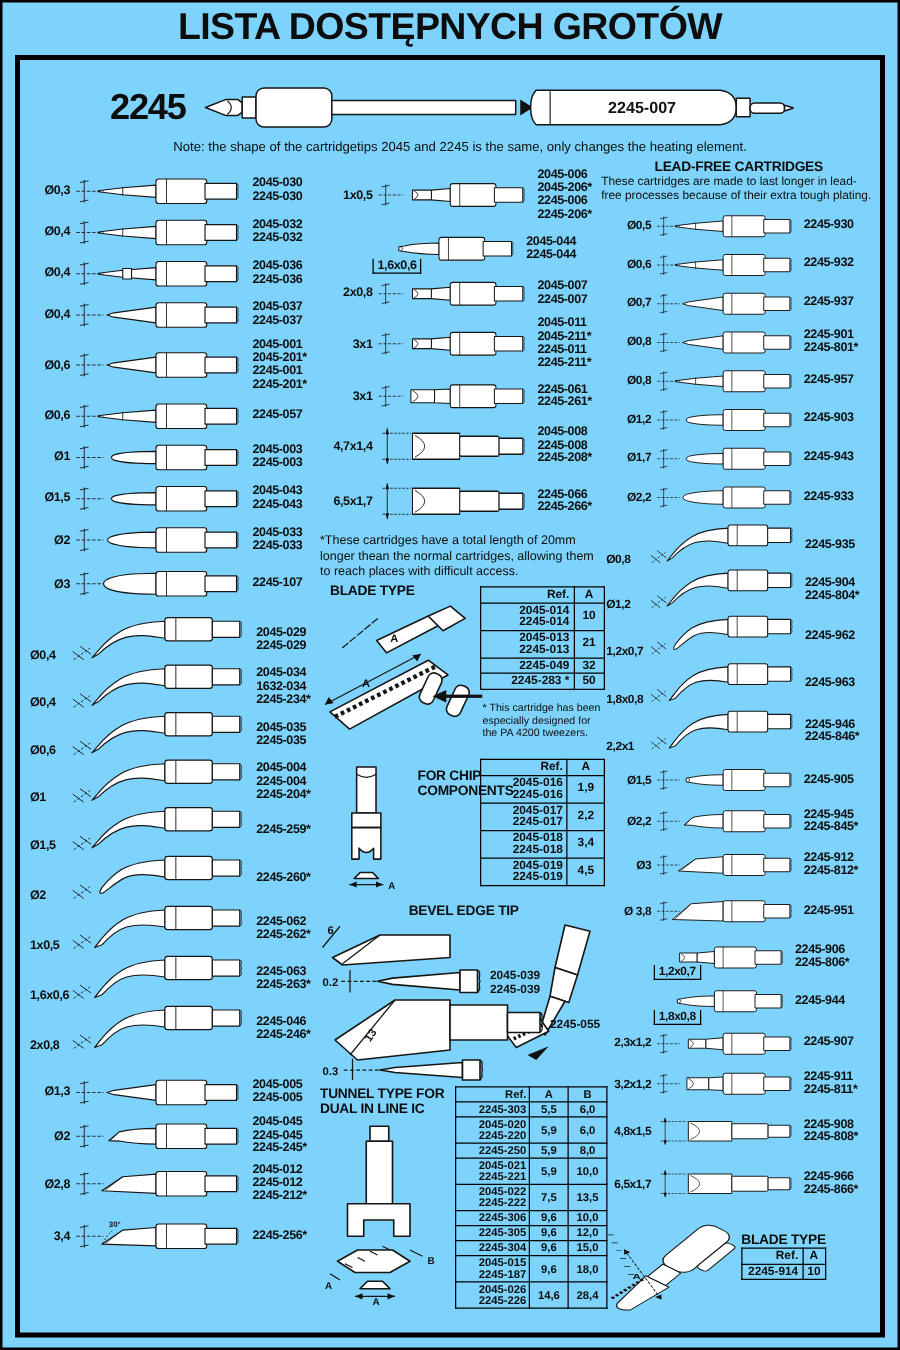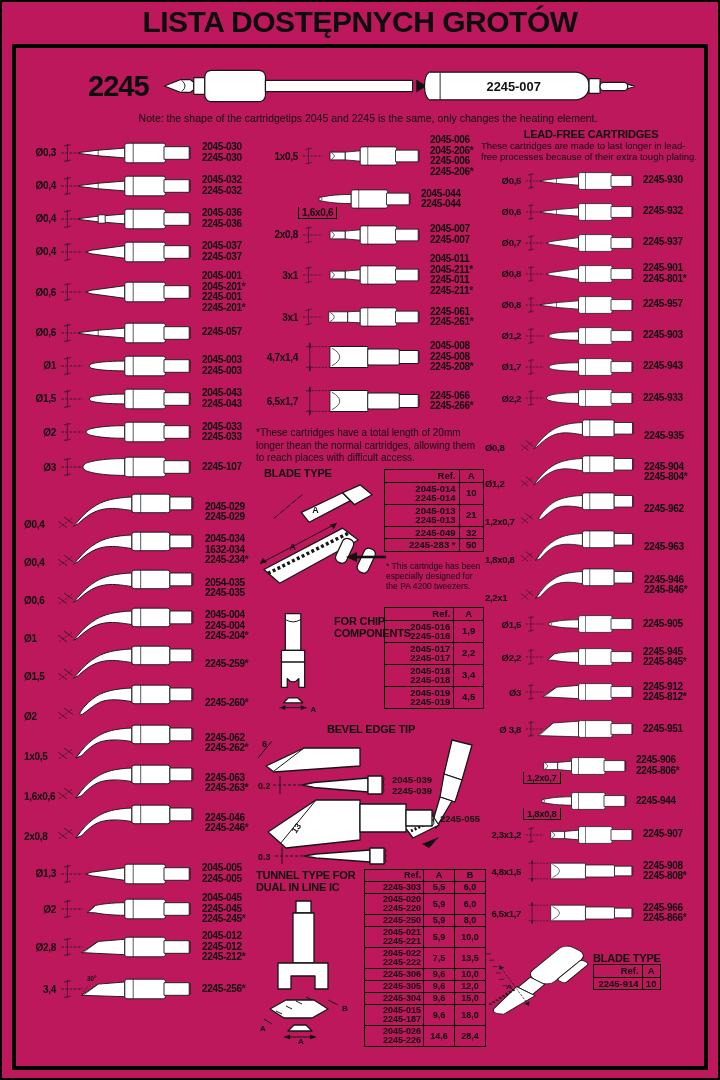--- a/index.html
+++ b/index.html
@@ -1,16 +1,16 @@
 <!DOCTYPE html>
 <html><head>
 <meta charset="utf-8">
 <style>
   html,body{margin:0;padding:0;background:#e8e8e8;}
-  .page{position:relative;width:720px;height:1080px;background:#be185d;
+  .page{position:relative;width:720px;height:1080px;background:#7dd3fc;
         font-family:"Liberation Sans",sans-serif;color:#0d0d0d;overflow:hidden;
         border:2px solid #000;box-sizing:border-box;}
   .page-title{position:absolute;top:3px;left:0;width:100%;text-align:center;
         font-size:30px;font-weight:800;letter-spacing:-.5px;}
   .frame{position:absolute;left:10px;right:10px;top:42px;bottom:8px;border:4px solid #000;}
   
   .hdr{position:absolute;left:72px;top:14px;width:560px;}
   .hdr-row{display:flex;align-items:center;}
   .hdr-model{font-size:29px;font-weight:800;margin-right:8px;letter-spacing:-1px;}
   .hdr-note{font-size:10.5px;text-align:center;margin-top:2px;width:100%;}
@@ -326,21 +326,21 @@
               <path d="M104,7 C80,8 66,12 56,18 C46,24 38,31 30,41 L24,48 L31,44 C40,35 50,28 61,25 C76,21 90,24 104,26 Z" stroke="#161616" stroke-width="1.3" fill="#fff" stroke-linejoin="round"></path>
               <rect x="104" y="3" width="52" height="26" rx="3" stroke="#161616" stroke-width="1.3" fill="#fff" stroke-linejoin="round"></rect>
               <line x1="116" y1="3" x2="116" y2="29" stroke="#161616" stroke-width="1" fill="none"></line>
               <rect x="156" y="7" width="30" height="18" stroke="#161616" stroke-width="1.3" fill="#fff" stroke-linejoin="round"></rect>
               <path d="M186,7 c4,2 0,5 2,9 c-2,4 2,6 -2,9" stroke="#161616" stroke-width="1" fill="none"></path>
               <line x1="4" y1="50" x2="22" y2="37" stroke="#161616" stroke-width="1" fill="none" stroke-dasharray="3 2"></line>
               <line x1="3" y1="41" x2="15" y2="50" stroke="#161616" stroke-width="1" fill="none"></line>
               <line x1="11" y1="35" x2="23" y2="44" stroke="#161616" stroke-width="1" fill="none"></line>
             </svg>
             <div class="codes">
-              <div>2054-035</div>
+              <div>2045-035</div>
               <div>2245-035</div>
             </div>
           </div>
           <div class="tip-row bent" style="height:38px">
             <span class="dim">Ø1</span>
             <svg width="146" height="40" viewBox="0 0 200 56" preserveAspectRatio="none">
               <path d="M104,7 C80,8 66,12 56,18 C46,24 38,31 30,41 L24,48 L31,44 C40,35 50,28 61,25 C76,21 90,24 104,26 Z" stroke="#161616" stroke-width="1.3" fill="#fff" stroke-linejoin="round"></path>
               <rect x="104" y="3" width="52" height="26" rx="3" stroke="#161616" stroke-width="1.3" fill="#fff" stroke-linejoin="round"></rect>
               <line x1="116" y1="3" x2="116" y2="29" stroke="#161616" stroke-width="1" fill="none"></line>
               <rect x="156" y="7" width="30" height="18" stroke="#161616" stroke-width="1.3" fill="#fff" stroke-linejoin="round"></rect>
@@ -1273,20 +1273,40 @@
                 <path d="M186,11 c4,2 0,5 2,9 c-2,4 2,6 -2,9" stroke="#161616" stroke-width="1" fill="none"></path>
                 <line x1="12" y1="7" x2="12" y2="33" stroke="#161616" stroke-width="1" fill="none"></line>
                 <line x1="7" y1="10" x2="17" y2="8" stroke="#161616" stroke-width="1" fill="none"></line>
                 <line x1="7" y1="32" x2="17" y2="30" stroke="#161616" stroke-width="1" fill="none"></line>
                 <line x1="3" y1="20" x2="34" y2="20" stroke="#161616" stroke-width="1" fill="none" stroke-dasharray="4 2"></line>
               </svg>
               <div class="codes">
                 <div>2245-907</div>
               </div>
             </div>
+            <div class="tip-row" style="height:34px">
+              <span class="dim">3,2x1,2</span>
+              <svg width="116" height="24" viewBox="0 0 200 40" preserveAspectRatio="none">
+                <path d="M94,11 L74,12 L74,28 L94,29 Z" stroke="#161616" stroke-width="1.3" fill="#fff" stroke-linejoin="round"></path>
+                <rect x="44" y="12" width="30" height="16" stroke="#161616" stroke-width="1.3" fill="#fff" stroke-linejoin="round"></rect>
+                <path d="M46,13 Q60,20 46,27" stroke="#161616" stroke-width="1" fill="none"></path>
+                <rect x="94" y="6" width="58" height="28" rx="3" stroke="#161616" stroke-width="1.3" fill="#fff" stroke-linejoin="round"></rect>
+                <line x1="106" y1="6" x2="106" y2="34" stroke="#161616" stroke-width="1" fill="none"></line>
+                <rect x="150" y="11" width="36" height="18" stroke="#161616" stroke-width="1.3" fill="#fff" stroke-linejoin="round"></rect>
+                <path d="M186,11 c4,2 0,5 2,9 c-2,4 2,6 -2,9" stroke="#161616" stroke-width="1" fill="none"></path>
+                <line x1="12" y1="7" x2="12" y2="33" stroke="#161616" stroke-width="1" fill="none"></line>
+                <line x1="7" y1="10" x2="17" y2="8" stroke="#161616" stroke-width="1" fill="none"></line>
+                <line x1="7" y1="32" x2="17" y2="30" stroke="#161616" stroke-width="1" fill="none"></line>
+                <line x1="3" y1="20" x2="34" y2="20" stroke="#161616" stroke-width="1" fill="none" stroke-dasharray="4 2"></line>
+              </svg>
+              <div class="codes">
+                <div>2245-911</div>
+                <div>2245-811*</div>
+              </div>
+            </div>
             <div class="tip-row" style="height:42px">
               <span class="dim">4,8x1,5</span>
               <svg width="116" height="24" viewBox="0 0 200 40" preserveAspectRatio="none">
                 <rect x="46" y="7" width="60" height="26" stroke="#161616" stroke-width="1.3" fill="#fff" stroke-linejoin="round"></rect>
                 <path d="M49,9 Q74,20 49,31" stroke="#161616" stroke-width="1" fill="none"></path>
                 <rect x="106" y="10" width="50" height="20" rx="2" stroke="#161616" stroke-width="1.3" fill="#fff" stroke-linejoin="round"></rect>
                 <rect x="156" y="12" width="30" height="16" stroke="#161616" stroke-width="1.3" fill="#fff" stroke-linejoin="round"></rect>
                 <path d="M186,12 c4,2 0,4 2,8 c-2,4 2,4 -2,8" stroke="#161616" stroke-width="1" fill="none"></path>
                 <line x1="14" y1="2" x2="14" y2="38" stroke="#161616" stroke-width="1" fill="none"></line>
                 <path d="M14,2 l-2.5,6 h5 z" fill="#111"></path>

